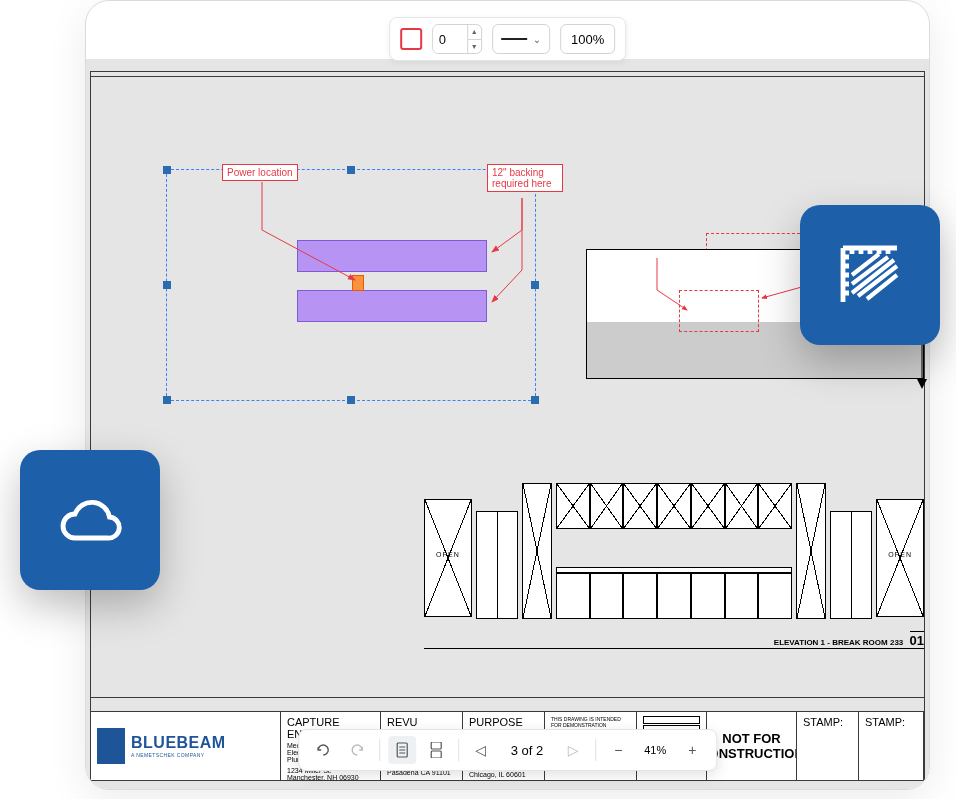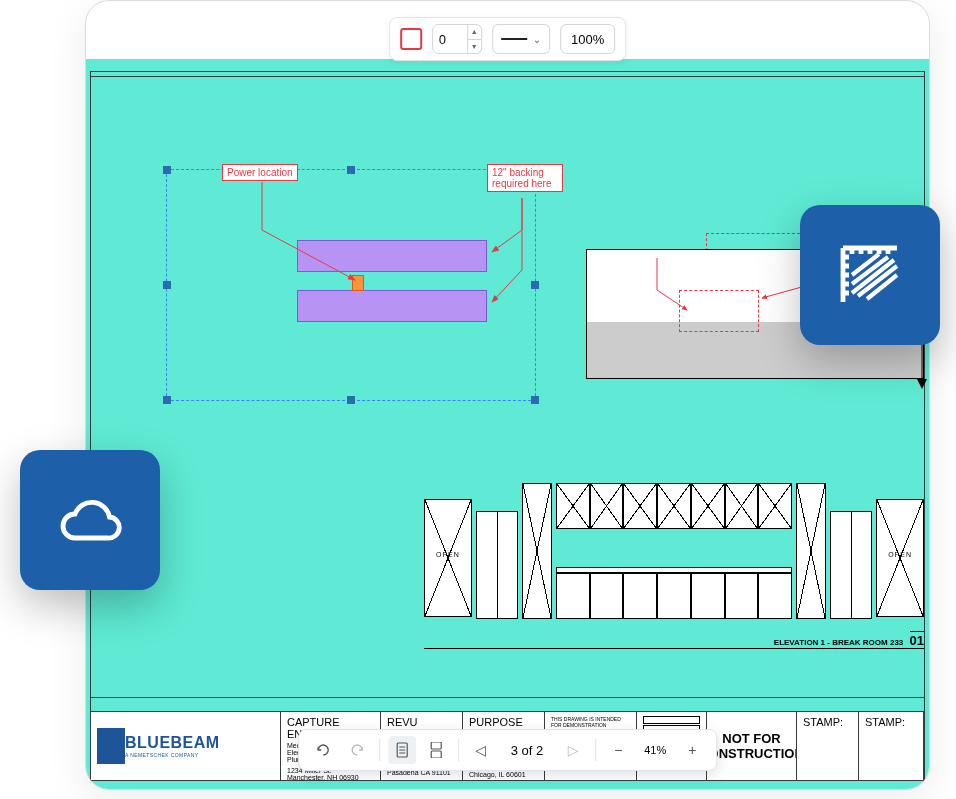--- a/index.html
+++ b/index.html
@@ -96,21 +96,21 @@
     height: 30px;
     display: flex;
     align-items: center;
     font-size: 13px;
   }
   
   .canvas {
     position: absolute;
     left: 0; top: 58px;
     right: 0; bottom: 0;
-    background: #5eead4;
+    background: #e5e5e5;
   }
   .sheet-border {
     position: absolute;
     left: 4px; right: 4px; top: 12px;
     height: 700px;
     border: 1px solid #3a3a3a;
   }
   .sheet-border::before, .sheet-border::after {
     content: "";
     position: absolute;
@@ -236,20 +236,21 @@
   }
   .tb-cell {
     border-right: 1px solid #3a3a3a;
     padding: 4px 6px;
     overflow: hidden;
   }
   .tb-logo {
     width: 190px;
     display: flex;
     align-items: center;
+    gap: 6px;
     padding: 0 6px;
   }
   .bb-mark {
     width: 28px; height: 36px;
     background: #1e5599;
   }
   .bb-text {
     display: flex; flex-direction: column;
   }
   .bb-text .main { font-size: 16px; font-weight: 800; color: #1e5599; letter-spacing: .5px; }

